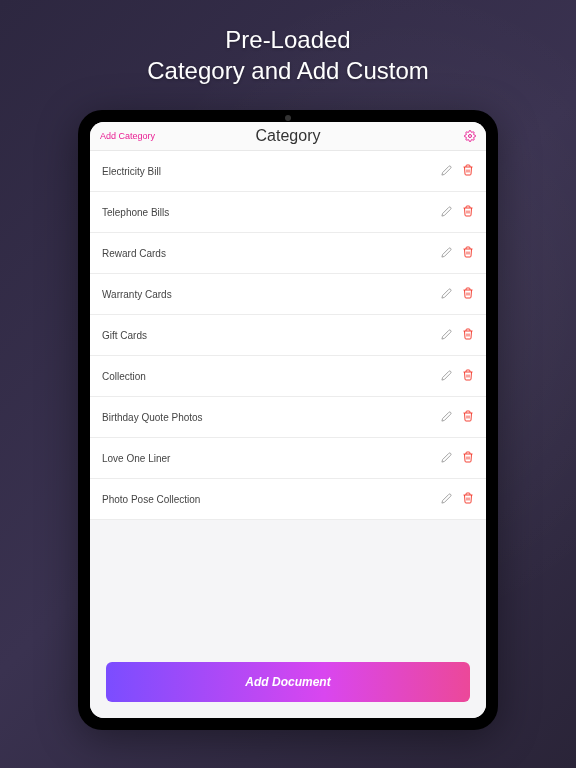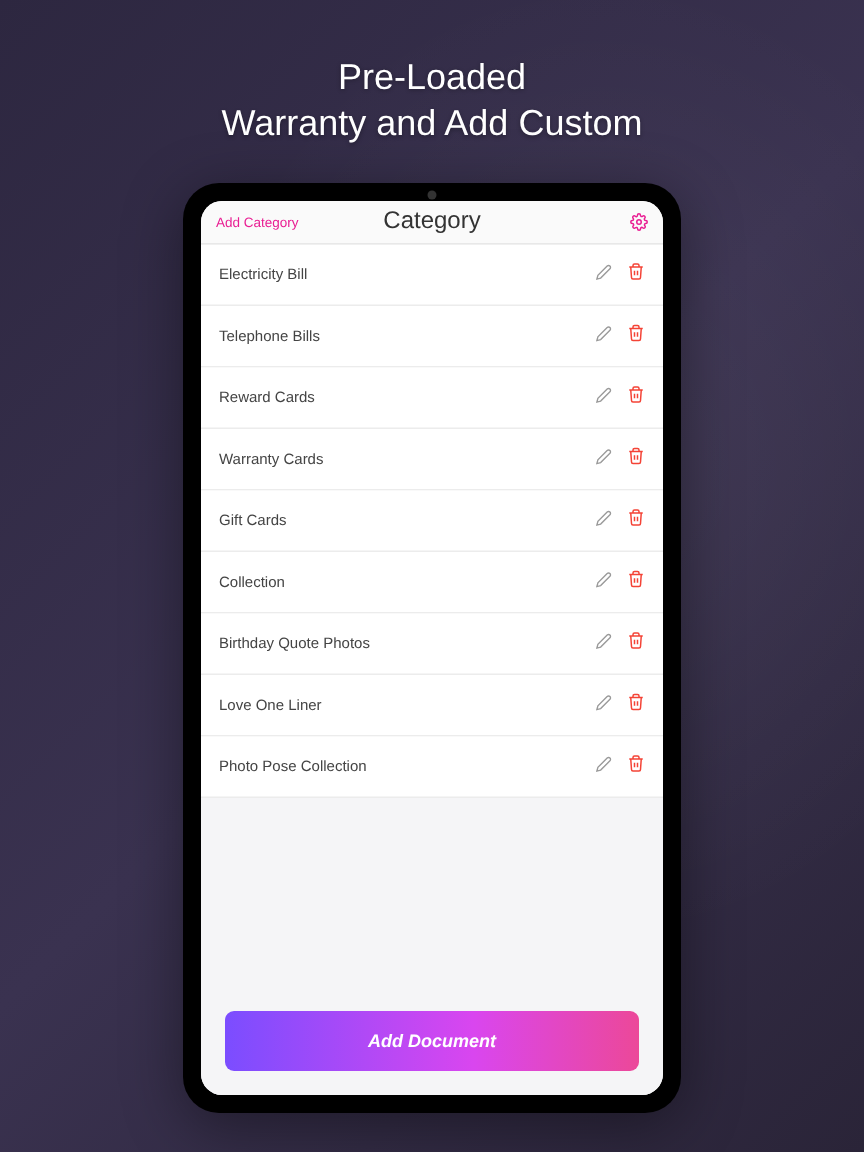--- a/index.html
+++ b/index.html
@@ -15,30 +15,30 @@
       position: relative;
     }
     .bg-overlay {
       position: absolute;
       inset: 0;
       background: radial-gradient(ellipse at 70% 40%, rgba(255,255,255,0.05) 0%, transparent 50%);
     }
     .headline {
       color: #ffffff;
       text-align: center;
-      margin-top: 36px;
+      margin-top: 24px;
       font-size: 24px;
       font-weight: 400;
       line-height: 1.3;
       text-shadow: 0 1px 3px rgba(0,0,0,0.3);
       z-index: 1;
     }
     .tablet-frame {
       margin-top: 24px;
-      width: 332px;
+      width: 420px;
       height: 620px;
       background: #000;
       border-radius: 24px;
       padding: 12px;
       box-shadow: 0 8px 40px rgba(0,0,0,0.4);
       z-index: 1;
       position: relative;
     }
     .tablet-camera {
       position: absolute;
@@ -138,21 +138,21 @@
       cursor: pointer;
       font-style: italic;
     }
   </style>
 </head>
 <body>
 <div class="bg-overlay"></div>
 
 <div class="headline">
   <div>Pre-Loaded</div>
-  <div>Warranty and Add Custom</div>
+  <div>Category and Add Custom</div>
 </div>
 
 <div class="tablet-frame">
   <div class="tablet-camera"></div>
   <div class="tablet-screen">
 
     <div class="nav-bar" style="position:relative;">
       <span class="nav-left">Add Category</span>
       <span class="nav-title">Category</span>
       <span class="nav-right">

